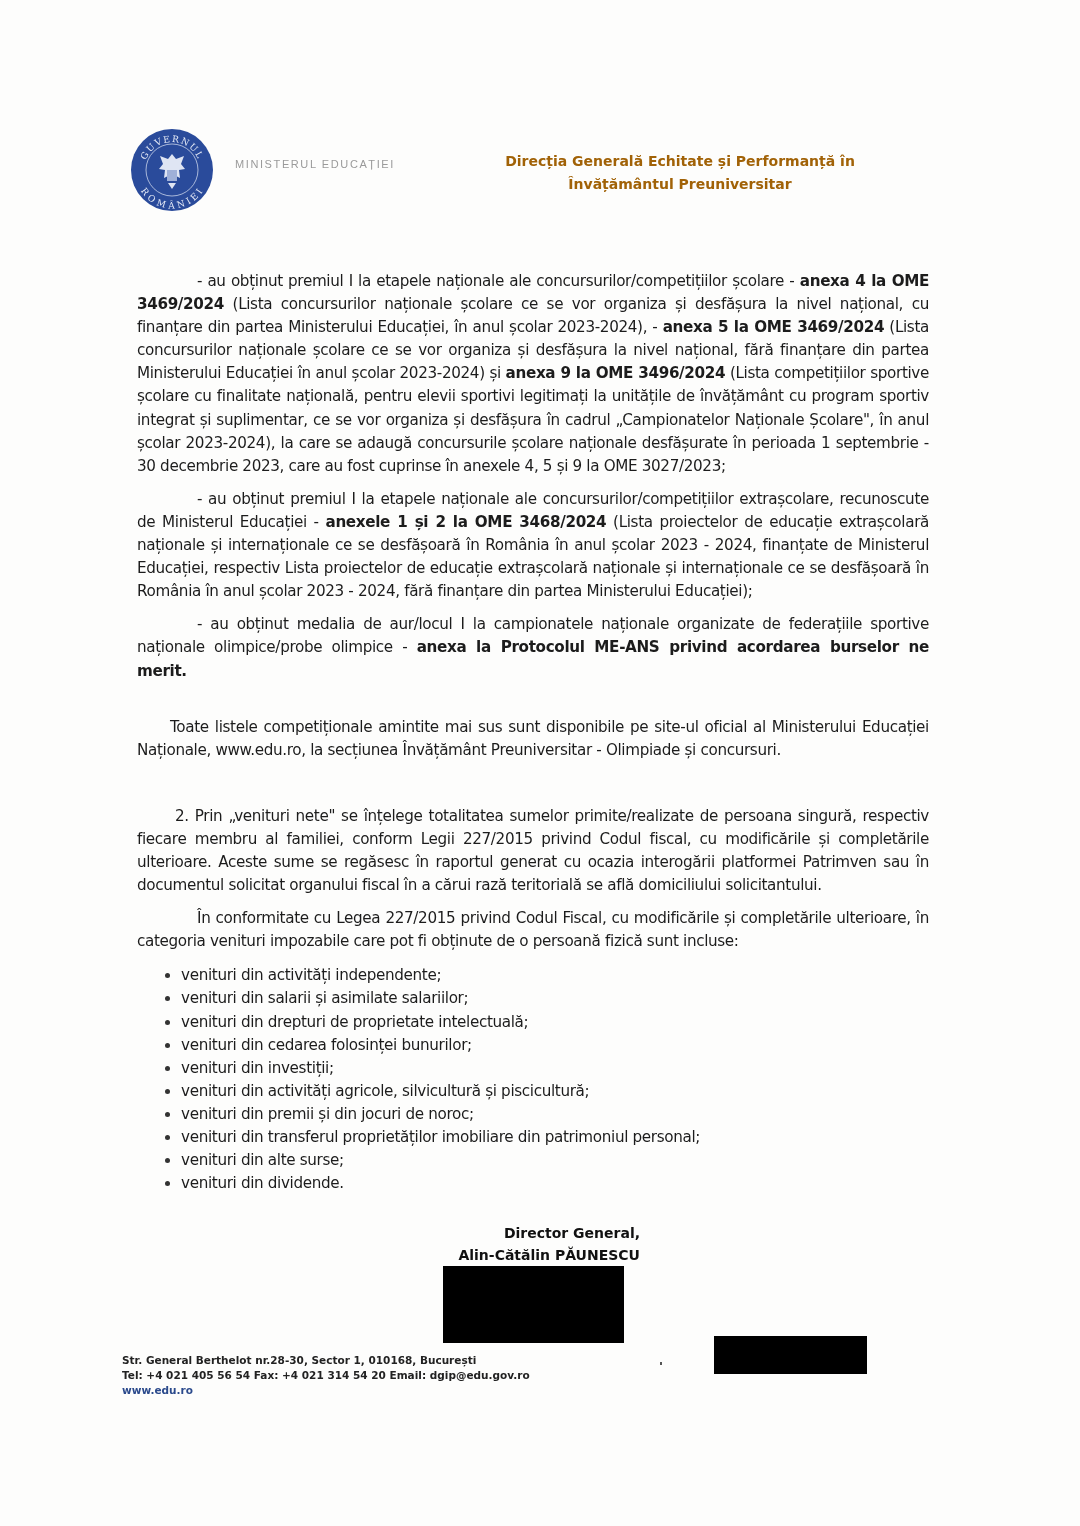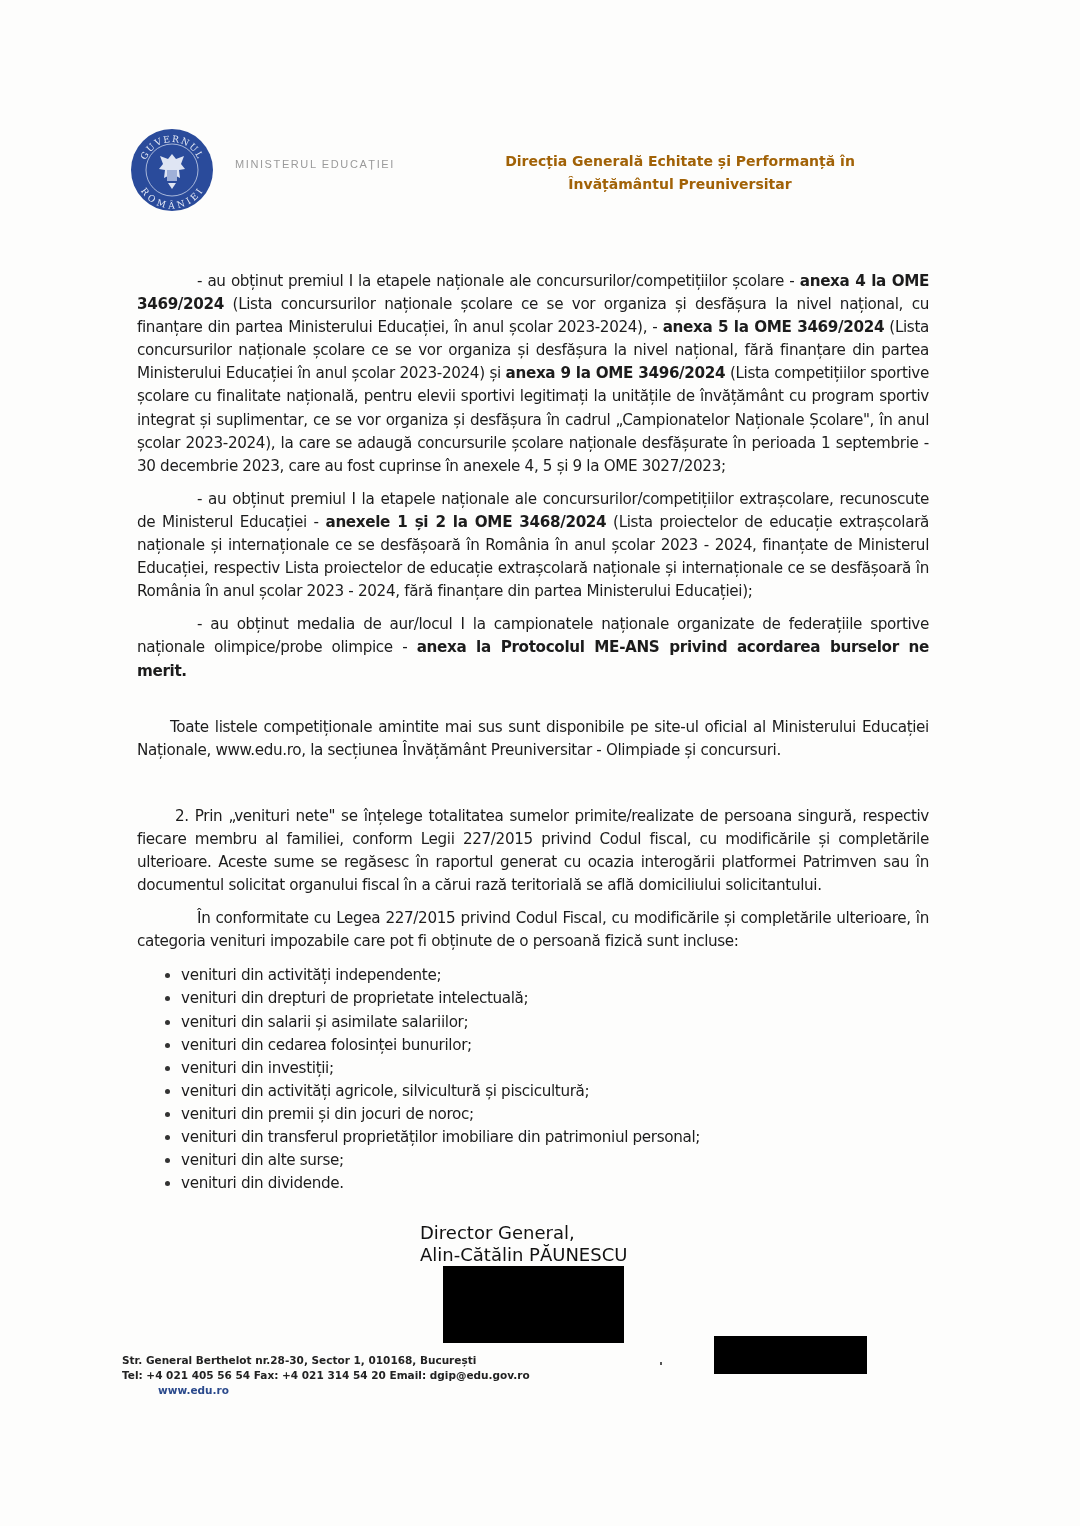--- a/index.html
+++ b/index.html
@@ -29,35 +29,35 @@
   .para-gap-lg { height: 23px; }
   .p-indent-sm { text-indent: 33px !important; }
   .p-indent-md { text-indent: 38px !important; }
   .list { list-style: none; margin: 11px; padding: 0 0 0 27px; }
   .list li { position: relative; padding-left: 16px; text-indent: 0; text-align: left; }
   .list li::before {
     content: ""; position: absolute; left: 0; top: 9px; width: 5px; height: 5px;
     border-radius: 50%; background: #333;
   }
   .signature-block {
-    position: absolute; left: 420px; top: 1222px; width: 220px; text-align: left;
-    font-weight: normal; font-size: 18px; line-height: 22px; color: #111;
+    position: absolute; left: 420px; top: 1222px; width: 220px; text-align: right;
+    font-weight: bold; font-size: 14px; line-height: 22px; color: #111;
   }
   .redact { position: absolute; background: #000; }
   .redact-director { left: 443px; top: 1266px; width: 181px; height: 77px; }
   .inspector-block {
     position: absolute; left: 690px; top: 1292px; width: 150px; text-align: center;
     font-size: 15.5px; line-height: 22px; color: #111;
   }
   .redact-inspector { left: 714px; top: 1336px; width: 153px; height: 38px; }
   .footer {
     position: absolute; left: 122px; top: 1353px; font-size: 10.5px; line-height: 15px;
     font-weight: bold; color: #222;
   }
-  .footer .web { color: #2b4a8c; margin-left: 36px; }
+  .footer .web { color: #2b4a8c; }
   .dot-mark { position: absolute; left: 660px; top: 1362px; width: 2px; height: 3px; background: #555; }
 </style>
 </head>
 <body>
 
 <div class="page">
 
   <div class="header">
     <svg class="logo" viewBox="0 0 84 84">
       <circle cx="42" cy="42" r="41" fill="#2a4b9b"></circle>
@@ -89,22 +89,22 @@
     <p><span>- au obținut premiul I la etapele naționale ale concursurilor/competițiilor școlare - </span><b>anexa 4 la OME 3469/2024</b><span> (Lista concursurilor naționale școlare ce se vor organiza și desfășura la nivel național, cu finanțare din partea Ministerului Educației, în anul școlar 2023-2024), - </span><b>anexa 5 la OME 3469/2024</b><span> (Lista concursurilor naționale școlare ce se vor organiza și desfășura la nivel național, fără finanțare din partea Ministerului Educației în anul școlar 2023-2024) și </span><b>anexa 9 la OME 3496/2024</b><span> (Lista competițiilor sportive școlare cu finalitate națională, pentru elevii sportivi legitimați la unitățile de învățământ cu program sportiv integrat și suplimentar, ce se vor organiza și desfășura în cadrul „Campionatelor Naționale Școlare", în anul școlar 2023-2024), la care se adaugă concursurile școlare naționale desfășurate în perioada 1 septembrie - 30 decembrie 2023, care au fost cuprinse în anexele 4, 5 și 9 la OME 3027/2023;</span></p>
     <p><span>- au obținut premiul I la etapele naționale ale concursurilor/competițiilor extrașcolare, recunoscute de Ministerul Educației - </span><b>anexele 1 și 2 la OME 3468/2024</b><span> (Lista proiectelor de educație extrașcolară naționale și internaționale ce se desfășoară în România în anul școlar 2023 - 2024, finanțate de Ministerul Educației, respectiv Lista proiectelor de educație extrașcolară naționale și internaționale ce se desfășoară în România în anul școlar 2023 - 2024, fără finanțare din partea Ministerului Educației);</span></p>
     <p><span>- au obținut medalia de aur/locul I la campionatele naționale organizate de federațiile sportive naționale olimpice/probe olimpice - </span><b>anexa la Protocolul ME-ANS privind acordarea burselor ne merit.</b></p>
     <div class="para-gap"></div>
     <p class="p-indent-sm">Toate listele competiționale amintite mai sus sunt disponibile pe site-ul oficial al Ministerului Educației Naționale, www.edu.ro, la secțiunea Învățământ Preuniversitar - Olimpiade și concursuri.</p>
     <div class="para-gap-lg"></div>
     <p class="p-indent-md">2. Prin „venituri nete" se înțelege totalitatea sumelor primite/realizate de persoana singură, respectiv fiecare membru al familiei, conform Legii 227/2015 privind Codul fiscal, cu modificările și completările ulterioare. Aceste sume se regăsesc în raportul generat cu ocazia interogării platformei Patrimven sau în documentul solicitat organului fiscal în a cărui rază teritorială se află domiciliului solicitantului.</p>
     <p>În conformitate cu Legea 227/2015 privind Codul Fiscal, cu modificările și completările ulterioare, în categoria venituri impozabile care pot fi obținute de o persoană fizică sunt incluse:</p>
     <ul class="list">
       <li>venituri din activități independente;</li>
+      <li>venituri din salarii și asimilate salariilor;</li>
       <li>venituri din drepturi de proprietate intelectuală;</li>
-      <li>venituri din salarii și asimilate salariilor;</li>
       <li>venituri din cedarea folosinței bunurilor;</li>
       <li>venituri din investiții;</li>
       <li>venituri din activități agricole, silvicultură și piscicultură;</li>
       <li>venituri din premii și din jocuri de noroc;</li>
       <li>venituri din transferul proprietăților imobiliare din patrimoniul personal;</li>
       <li>venituri din alte surse;</li>
       <li>venituri din dividende.</li>
     </ul>
   </div>
 

